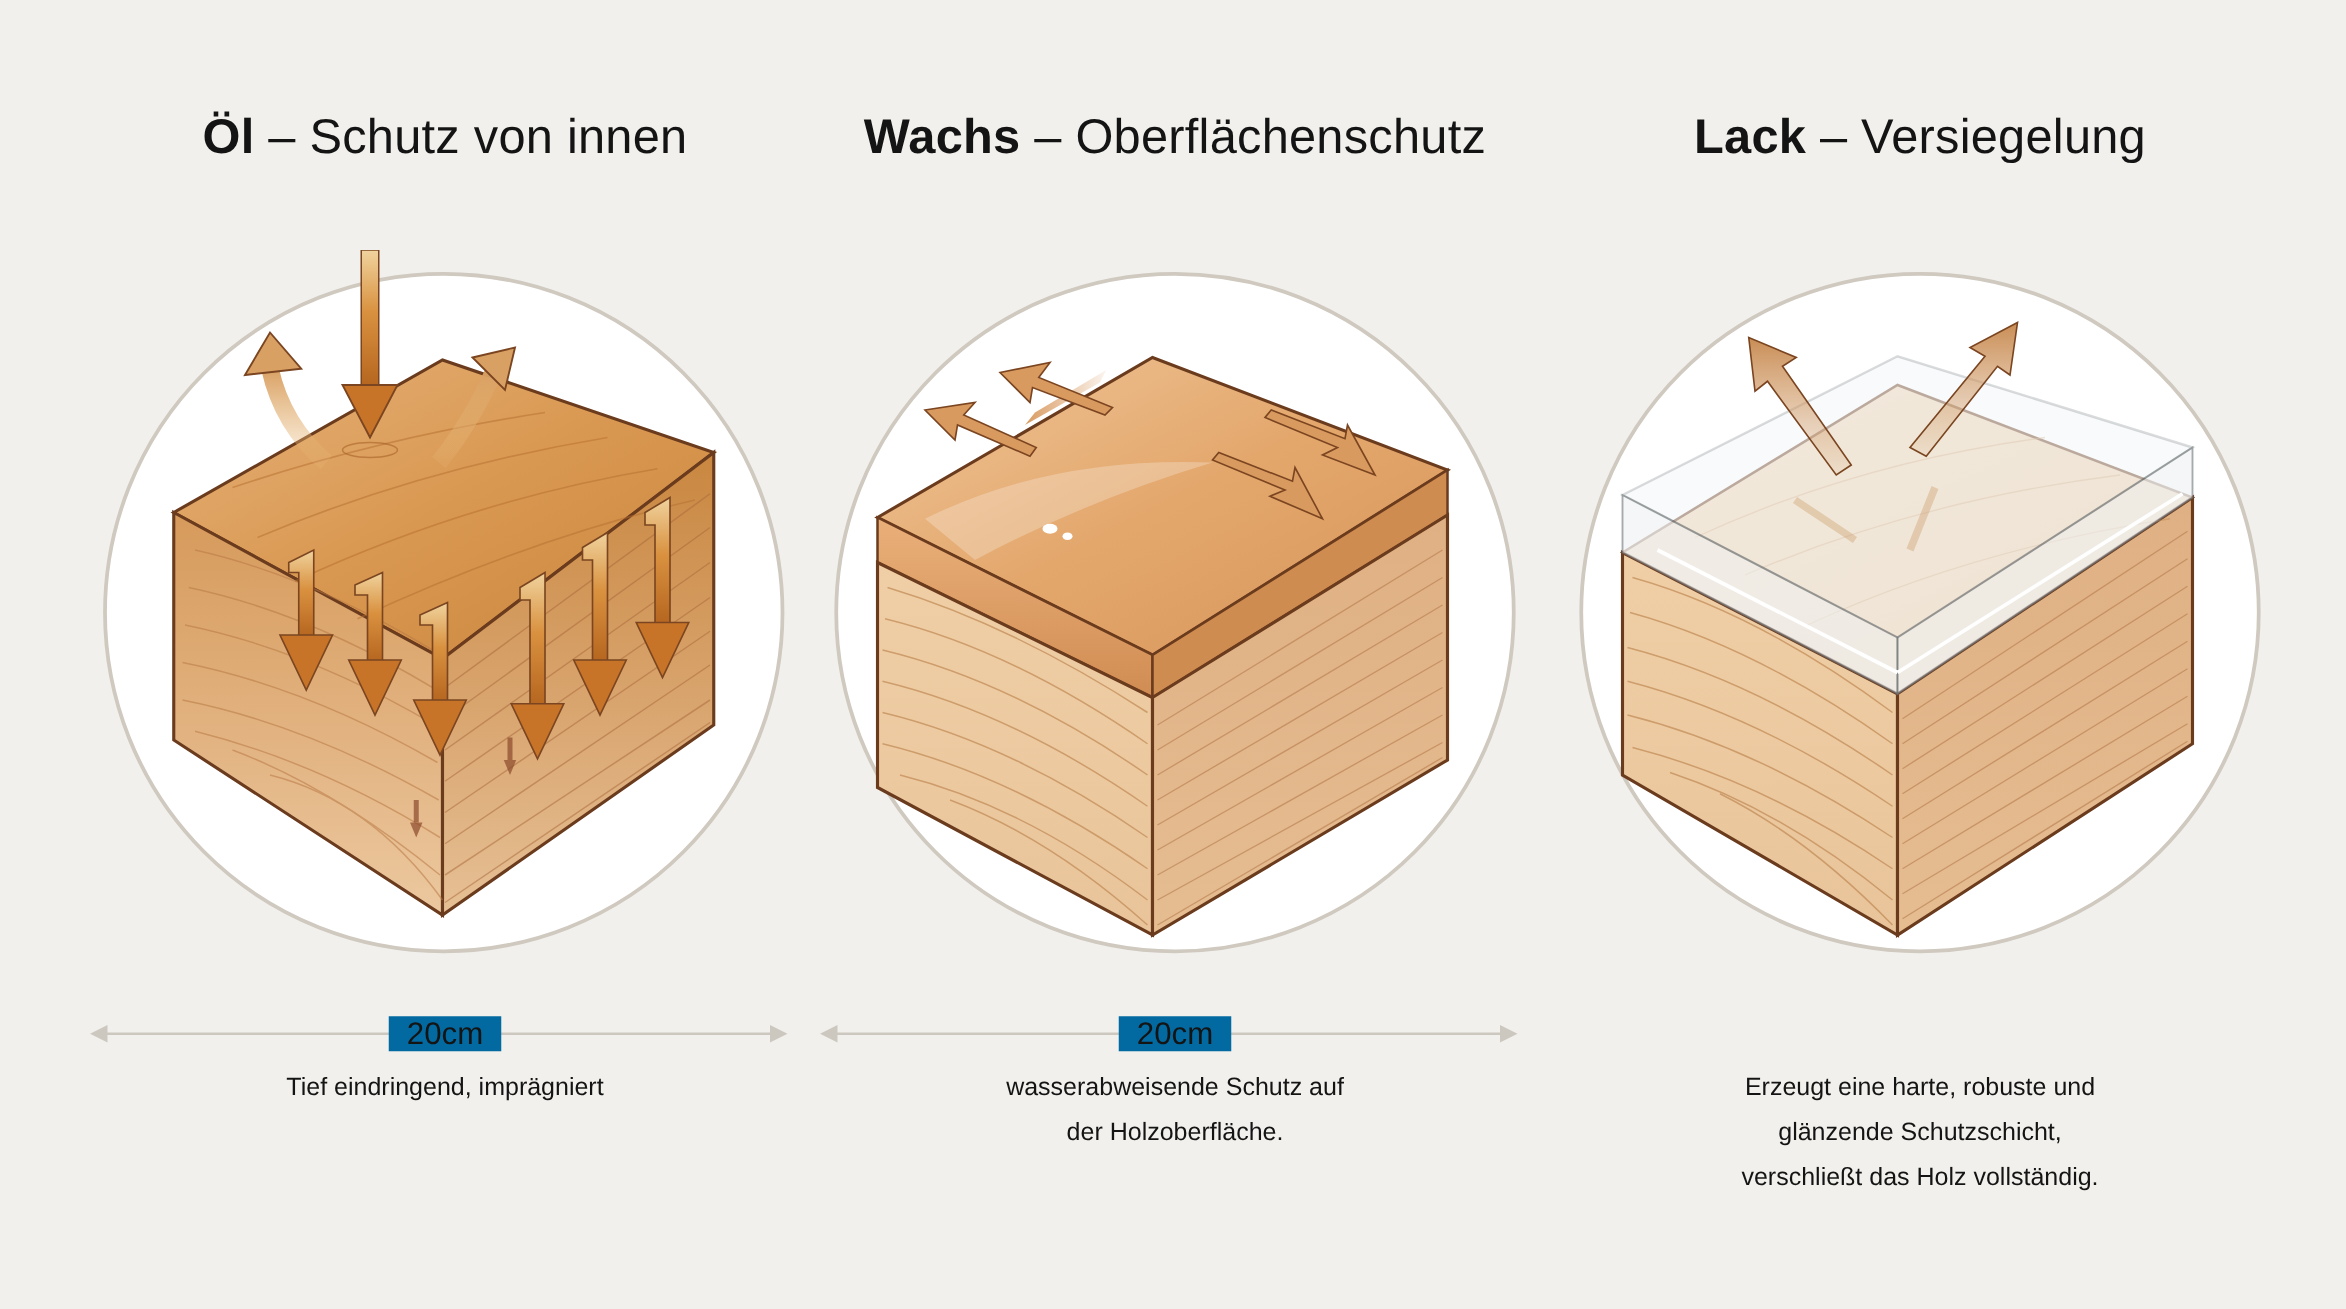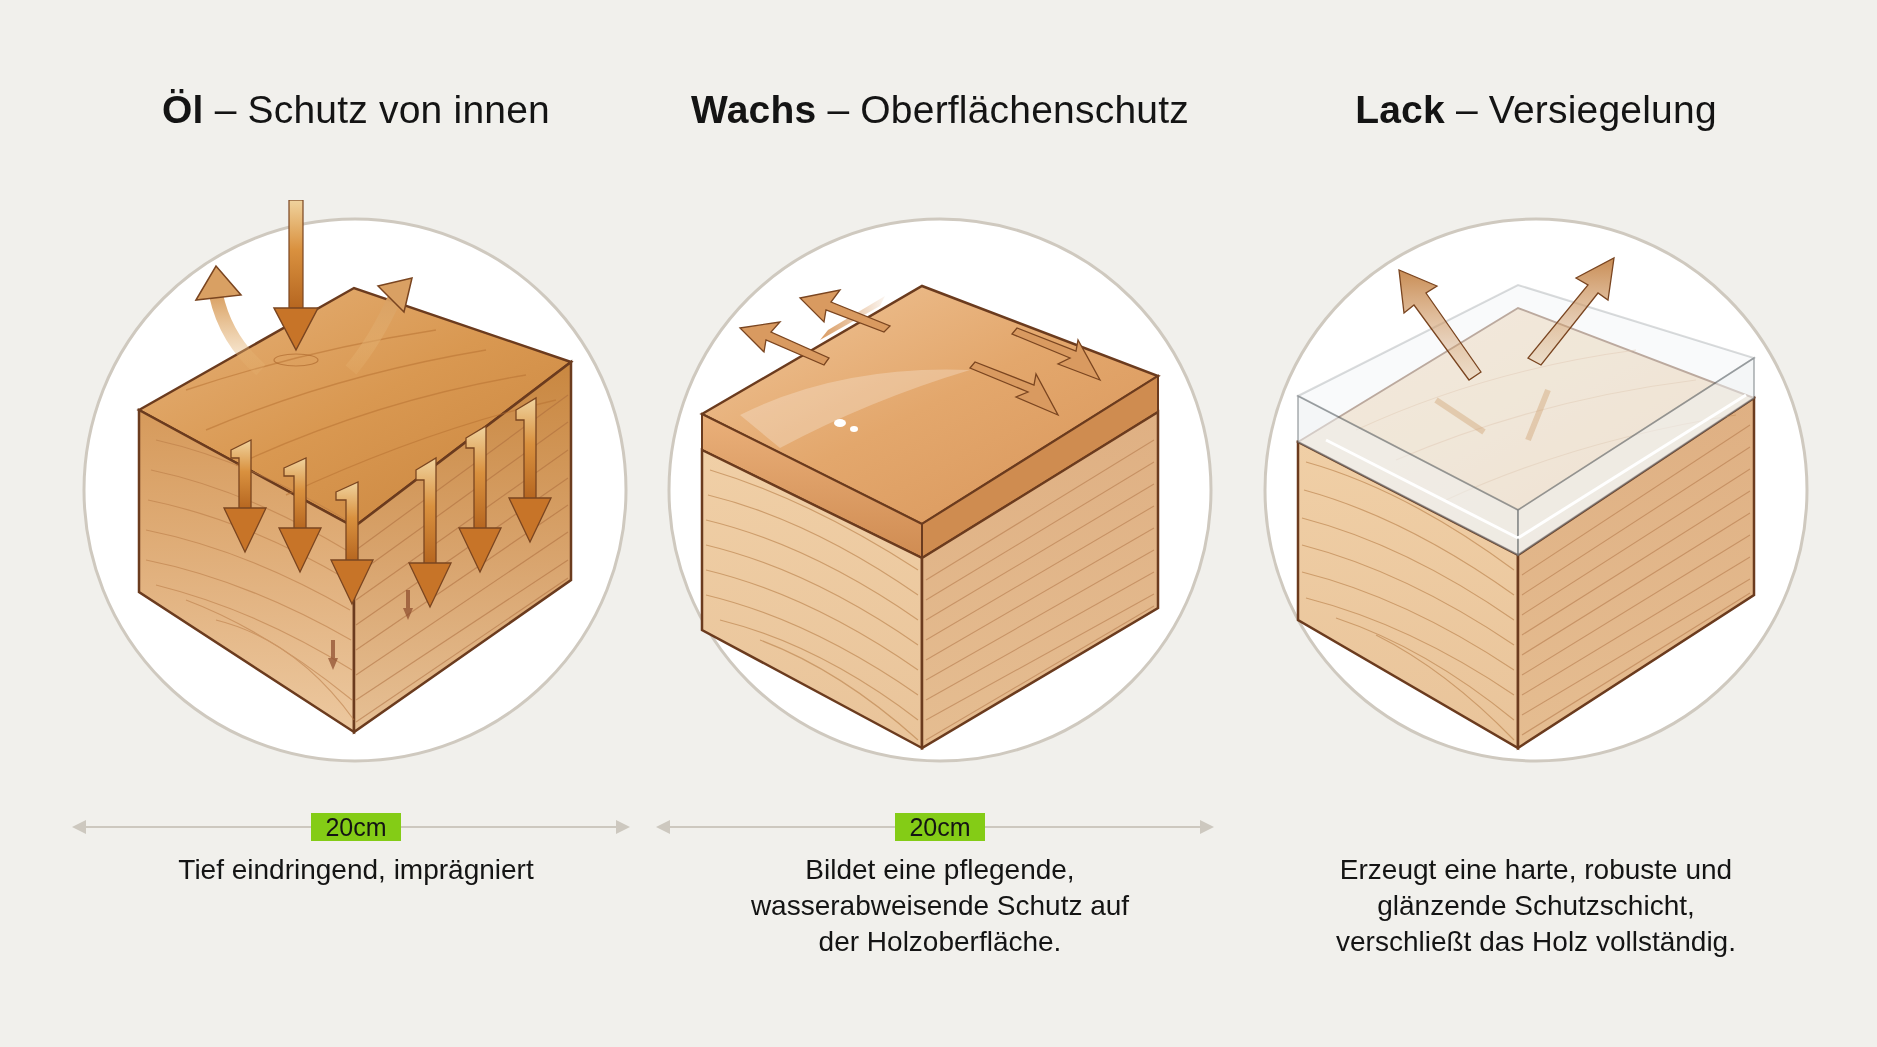--- a/index.html
+++ b/index.html
@@ -39,27 +39,27 @@
     height: 30px;
   }
   .dimension svg { position: absolute; left: 0; top: 0; }
   .dim-label {
     position: absolute;
     top: 0; left: 0; right: 0;
     text-align: center;
     font-size: 25px;
     line-height: 30px;
   }
-  .dim-label span { background: #84cc16; padding: 0 14px; }
+  .dim-label span { background: #0369a1; padding: 0 14px; }
   .description {
     position: absolute;
     top: 852px;
     left: 0; right: 0;
     text-align: center;
-    font-size: 28px;
+    font-size: 20px;
     line-height: 36px;
   }
   .description div { white-space: nowrap; }
 </style>
 </head>
 <body>
 
 <div class="panel" style="left:56px;">
   <div class="panel-title">
     <span class="bold">Öl</span><span> – Schutz von innen</span>
@@ -260,21 +260,20 @@
   <div class="dimension">
     <svg width="600" height="30" viewBox="0 0 600 30">
       <line x1="20" y1="15" x2="570" y2="15" stroke="#cdc8bf" stroke-width="2"></line>
       <polygon points="16,15 30,8 30,22" fill="#cdc8bf"></polygon>
       <polygon points="574,15 560,8 560,22" fill="#cdc8bf"></polygon>
     </svg>
     <div class="dim-label"><span>20cm</span></div>
   </div>
 
   <div class="description">
-    <div>Bildet eine pflegende,</div>
     <div>wasserabweisende Schutz auf</div>
     <div>der Holzoberfläche.</div>
   </div>
 </div>
 
 <div class="panel" style="left:1236px;">
   <div class="panel-title">
     <span class="bold">Lack</span><span> – Versiegelung</span>
   </div>
 

